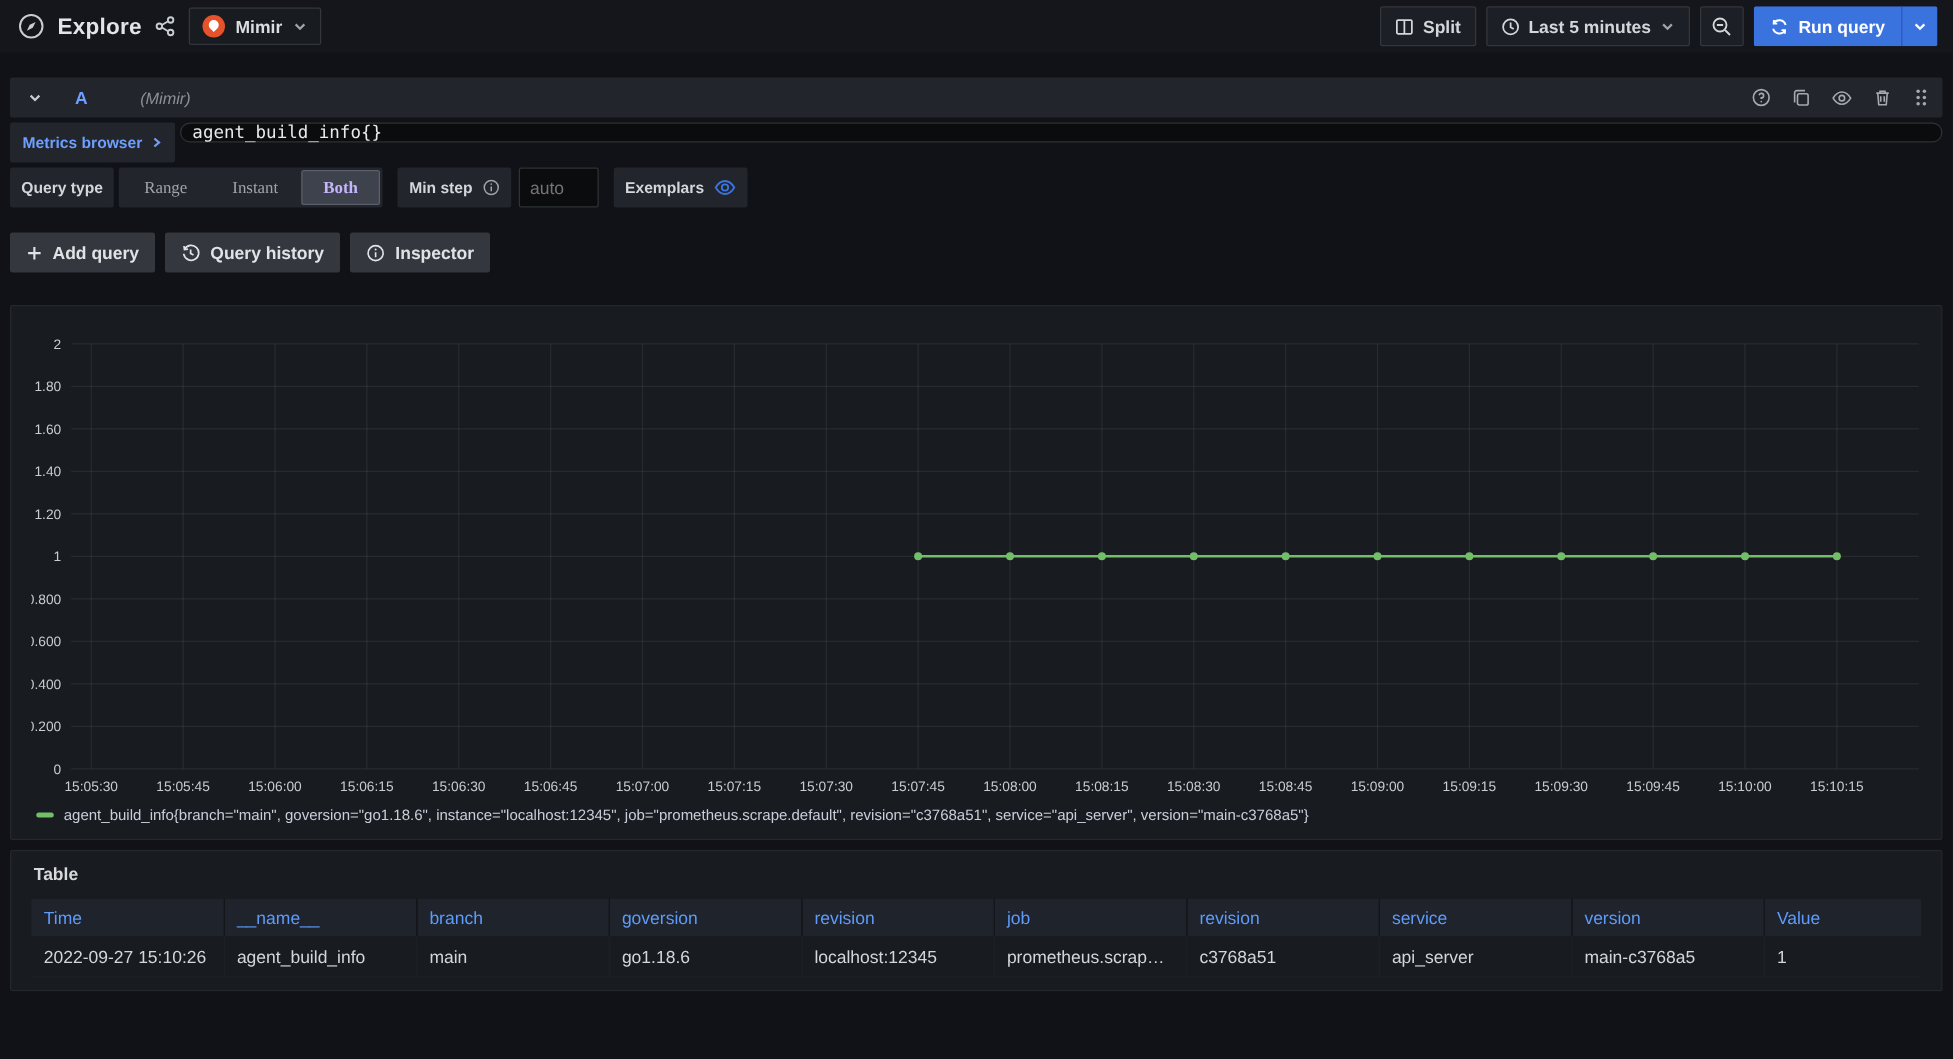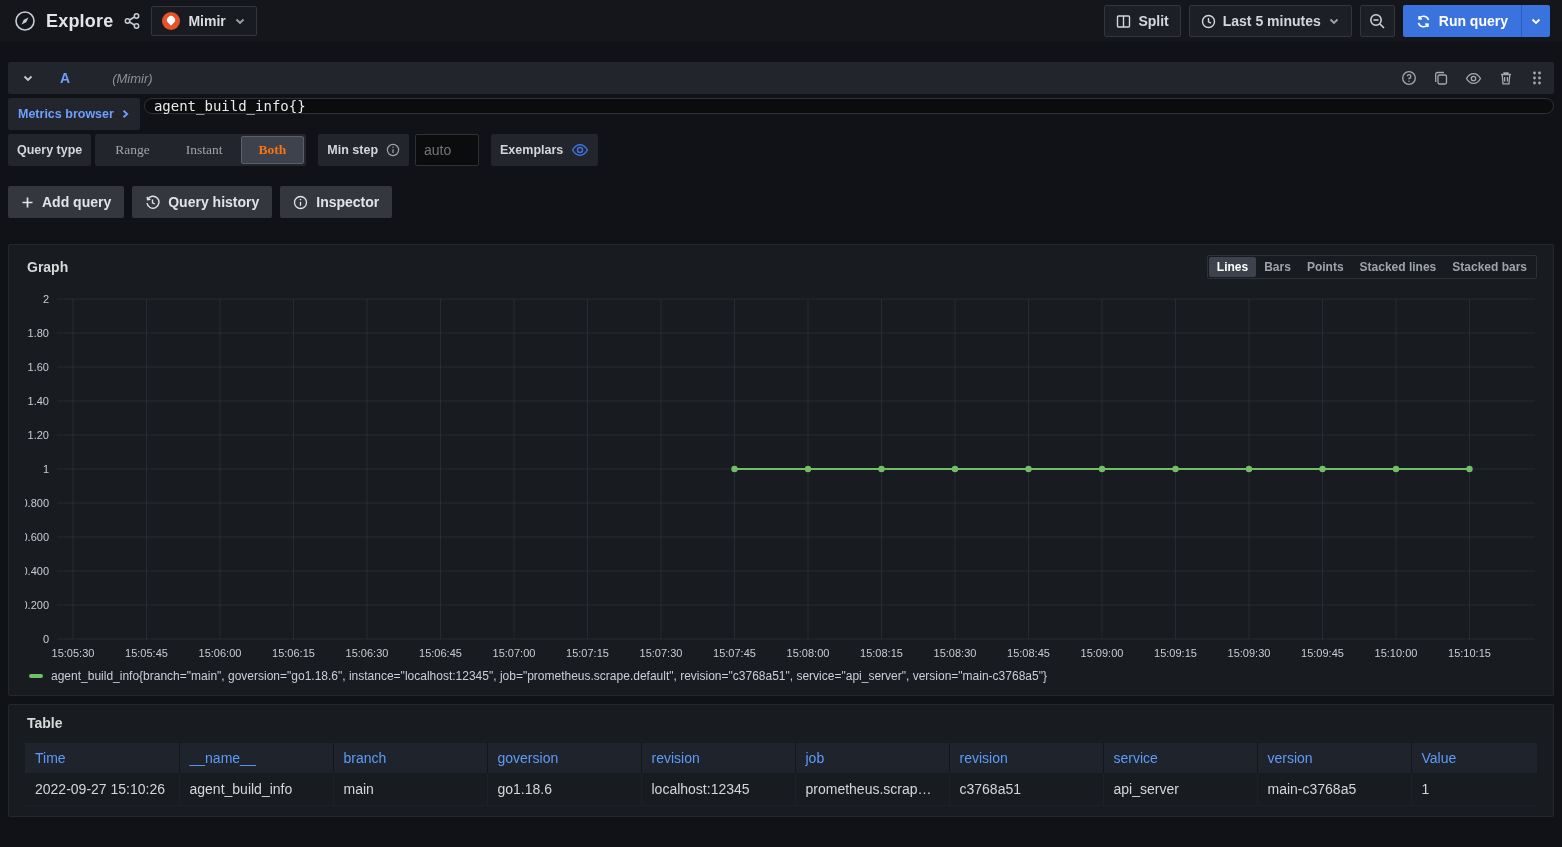--- a/index.html
+++ b/index.html
@@ -92,21 +92,21 @@
   }
   .seg-group {
     height: 32px; display: flex; align-items: center;
     background: #22252b; border-radius: 2px; padding: 0 2px;
   }
   .seg-item {
     padding: 5px 17px; color: #9fa3aa; font-size: 13.5px; cursor: pointer;
     border-radius: 2px; border: 1px solid transparent; font-family: Liberation Serif, serif;
   }
   .seg-item.active {
-    background: #3d424c; border-color: #5a5f69; color: #f97316; font-weight: 700;
+    background: #3d424c; border-color: #5a5f69; color: #c4b5fd; font-weight: 700;
   }
   .mini-input {
     width: 64px; height: 32px; background: #0b0c0e;
     border: 1px solid #2c3235; border-radius: 2px;
     color: #72757c; font-size: 14px; padding: 12px 8px; margin-left: 2px;
     font-family: "Liberation Sans", sans-serif;
   }
   .secondary-actions { display: flex; gap: 8px; margin-top: 20px; }
   .sec-btn {
     height: 32px; display: flex; align-items: center; gap: 8px;
@@ -354,30 +354,20 @@
             <circle cx="7.5" cy="7.5" r="6"></circle>
             <path d="M7.5 6.8 V10.8"></path>
             <circle cx="7.5" cy="4.6" r="0.8" fill="#e2e3e7" stroke="none"></circle>
           </svg>
       </span>
       <span>Inspector</span>
     </button>
   </div>
 
   <div class="panel">
-    <div class="panel-header">
-      <span class="panel-title">Graph</span>
-      <div class="mode-group">
-        <span class="mode-item active">Lines</span>
-        <span class="mode-item">Bars</span>
-        <span class="mode-item">Points</span>
-        <span class="mode-item">Stacked lines</span>
-        <span class="mode-item">Stacked bars</span>
-      </div>
-    </div>
     <div class="chart-wrap">
       <svg id="chart" width="1514" height="374">
           <line x1="32" y1="6" x2="1510" y2="6" class="grid-line"></line>
           <text x="24" y="10" text-anchor="end" class="axis-text">2</text>
           <line x1="32" y1="39.99999999999999" x2="1510" y2="39.99999999999999" class="grid-line"></line>
           <text x="24" y="43.99999999999999" text-anchor="end" class="axis-text">1.80</text>
           <line x1="32" y1="73.99999999999999" x2="1510" y2="73.99999999999999" class="grid-line"></line>
           <text x="24" y="77.99999999999999" text-anchor="end" class="axis-text">1.60</text>
           <line x1="32" y1="108.00000000000001" x2="1510" y2="108.00000000000001" class="grid-line"></line>
           <text x="24" y="112.00000000000001" text-anchor="end" class="axis-text">1.40</text>

